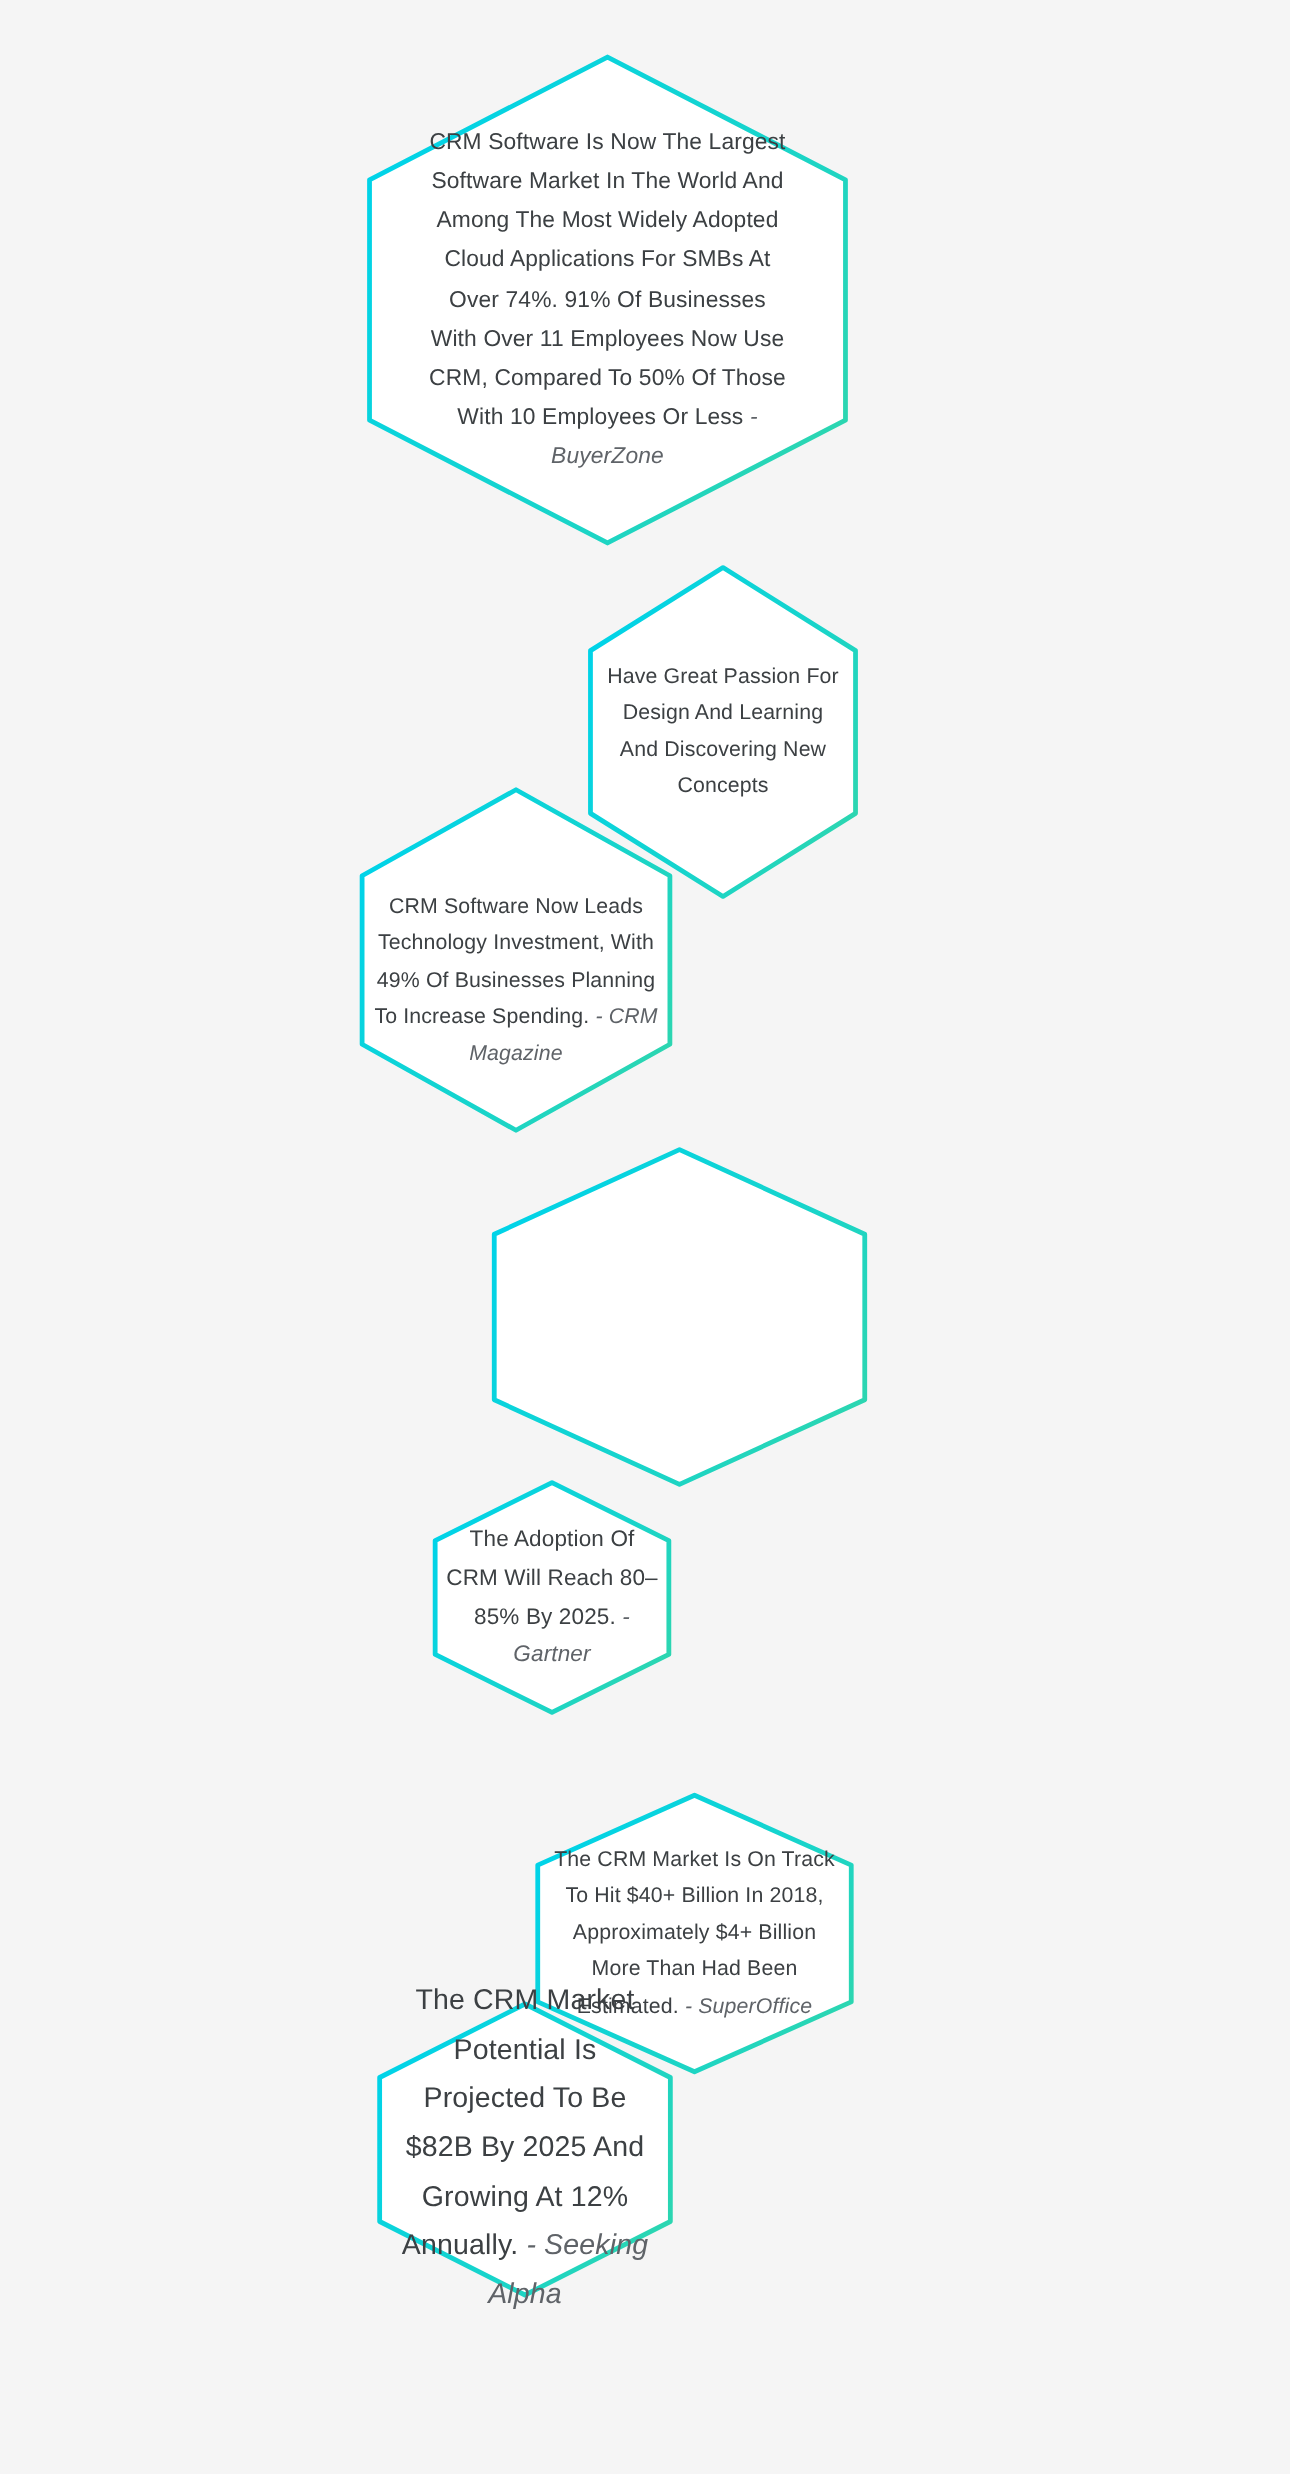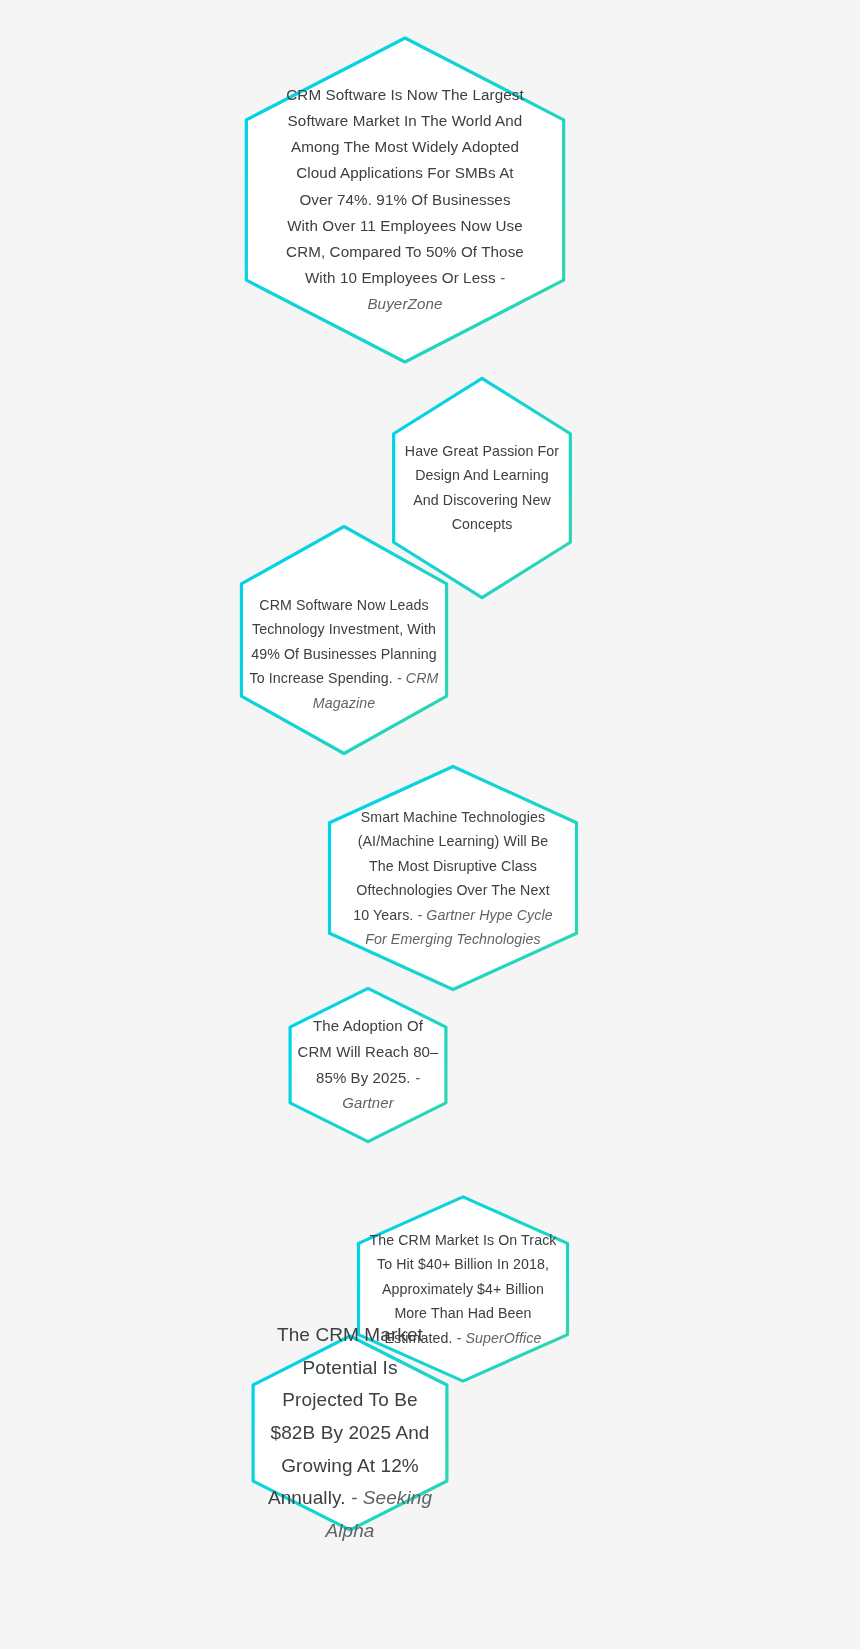--- a/index.html
+++ b/index.html
@@ -140,24 +140,20 @@
     <svg class="hex-svg" viewBox="0 0 200 200" preserveAspectRatio="none">
       <defs>
         <linearGradient id="grad4" x1="0" y1="0.25" x2="1" y2="0.85">
           <stop offset="0%" stop-color="#00d3e8"></stop>
           <stop offset="55%" stop-color="#16d4cd"></stop>
           <stop offset="100%" stop-color="#2ed6ae"></stop>
         </linearGradient>
       </defs>
       <path d="M100 3 L195 52 L195 148 L100 197 L5 148 L5 52 Z" fill="#ffffff" stroke="url(#grad4)" stroke-width="3.2" stroke-linejoin="round" vector-effect="non-scaling-stroke"></path>
     </svg>
-    <div class="hex-text">
-      <span>Smart Machine Technologies (AI/Machine Learning) Will Be The Most Disruptive Class Oftechnologies Over The Next 10 Years.</span>
-       <span class="src">- Gartner Hype Cycle For Emerging Technologies</span>
-    </div>
   </div>
 
   <div class="hex" id="hex-5">
     <svg class="hex-svg" viewBox="0 0 200 200" preserveAspectRatio="none">
       <defs>
         <linearGradient id="grad5" x1="0" y1="0.25" x2="1" y2="0.85">
           <stop offset="0%" stop-color="#00d3e8"></stop>
           <stop offset="55%" stop-color="#16d4cd"></stop>
           <stop offset="100%" stop-color="#2ed6ae"></stop>
         </linearGradient>

